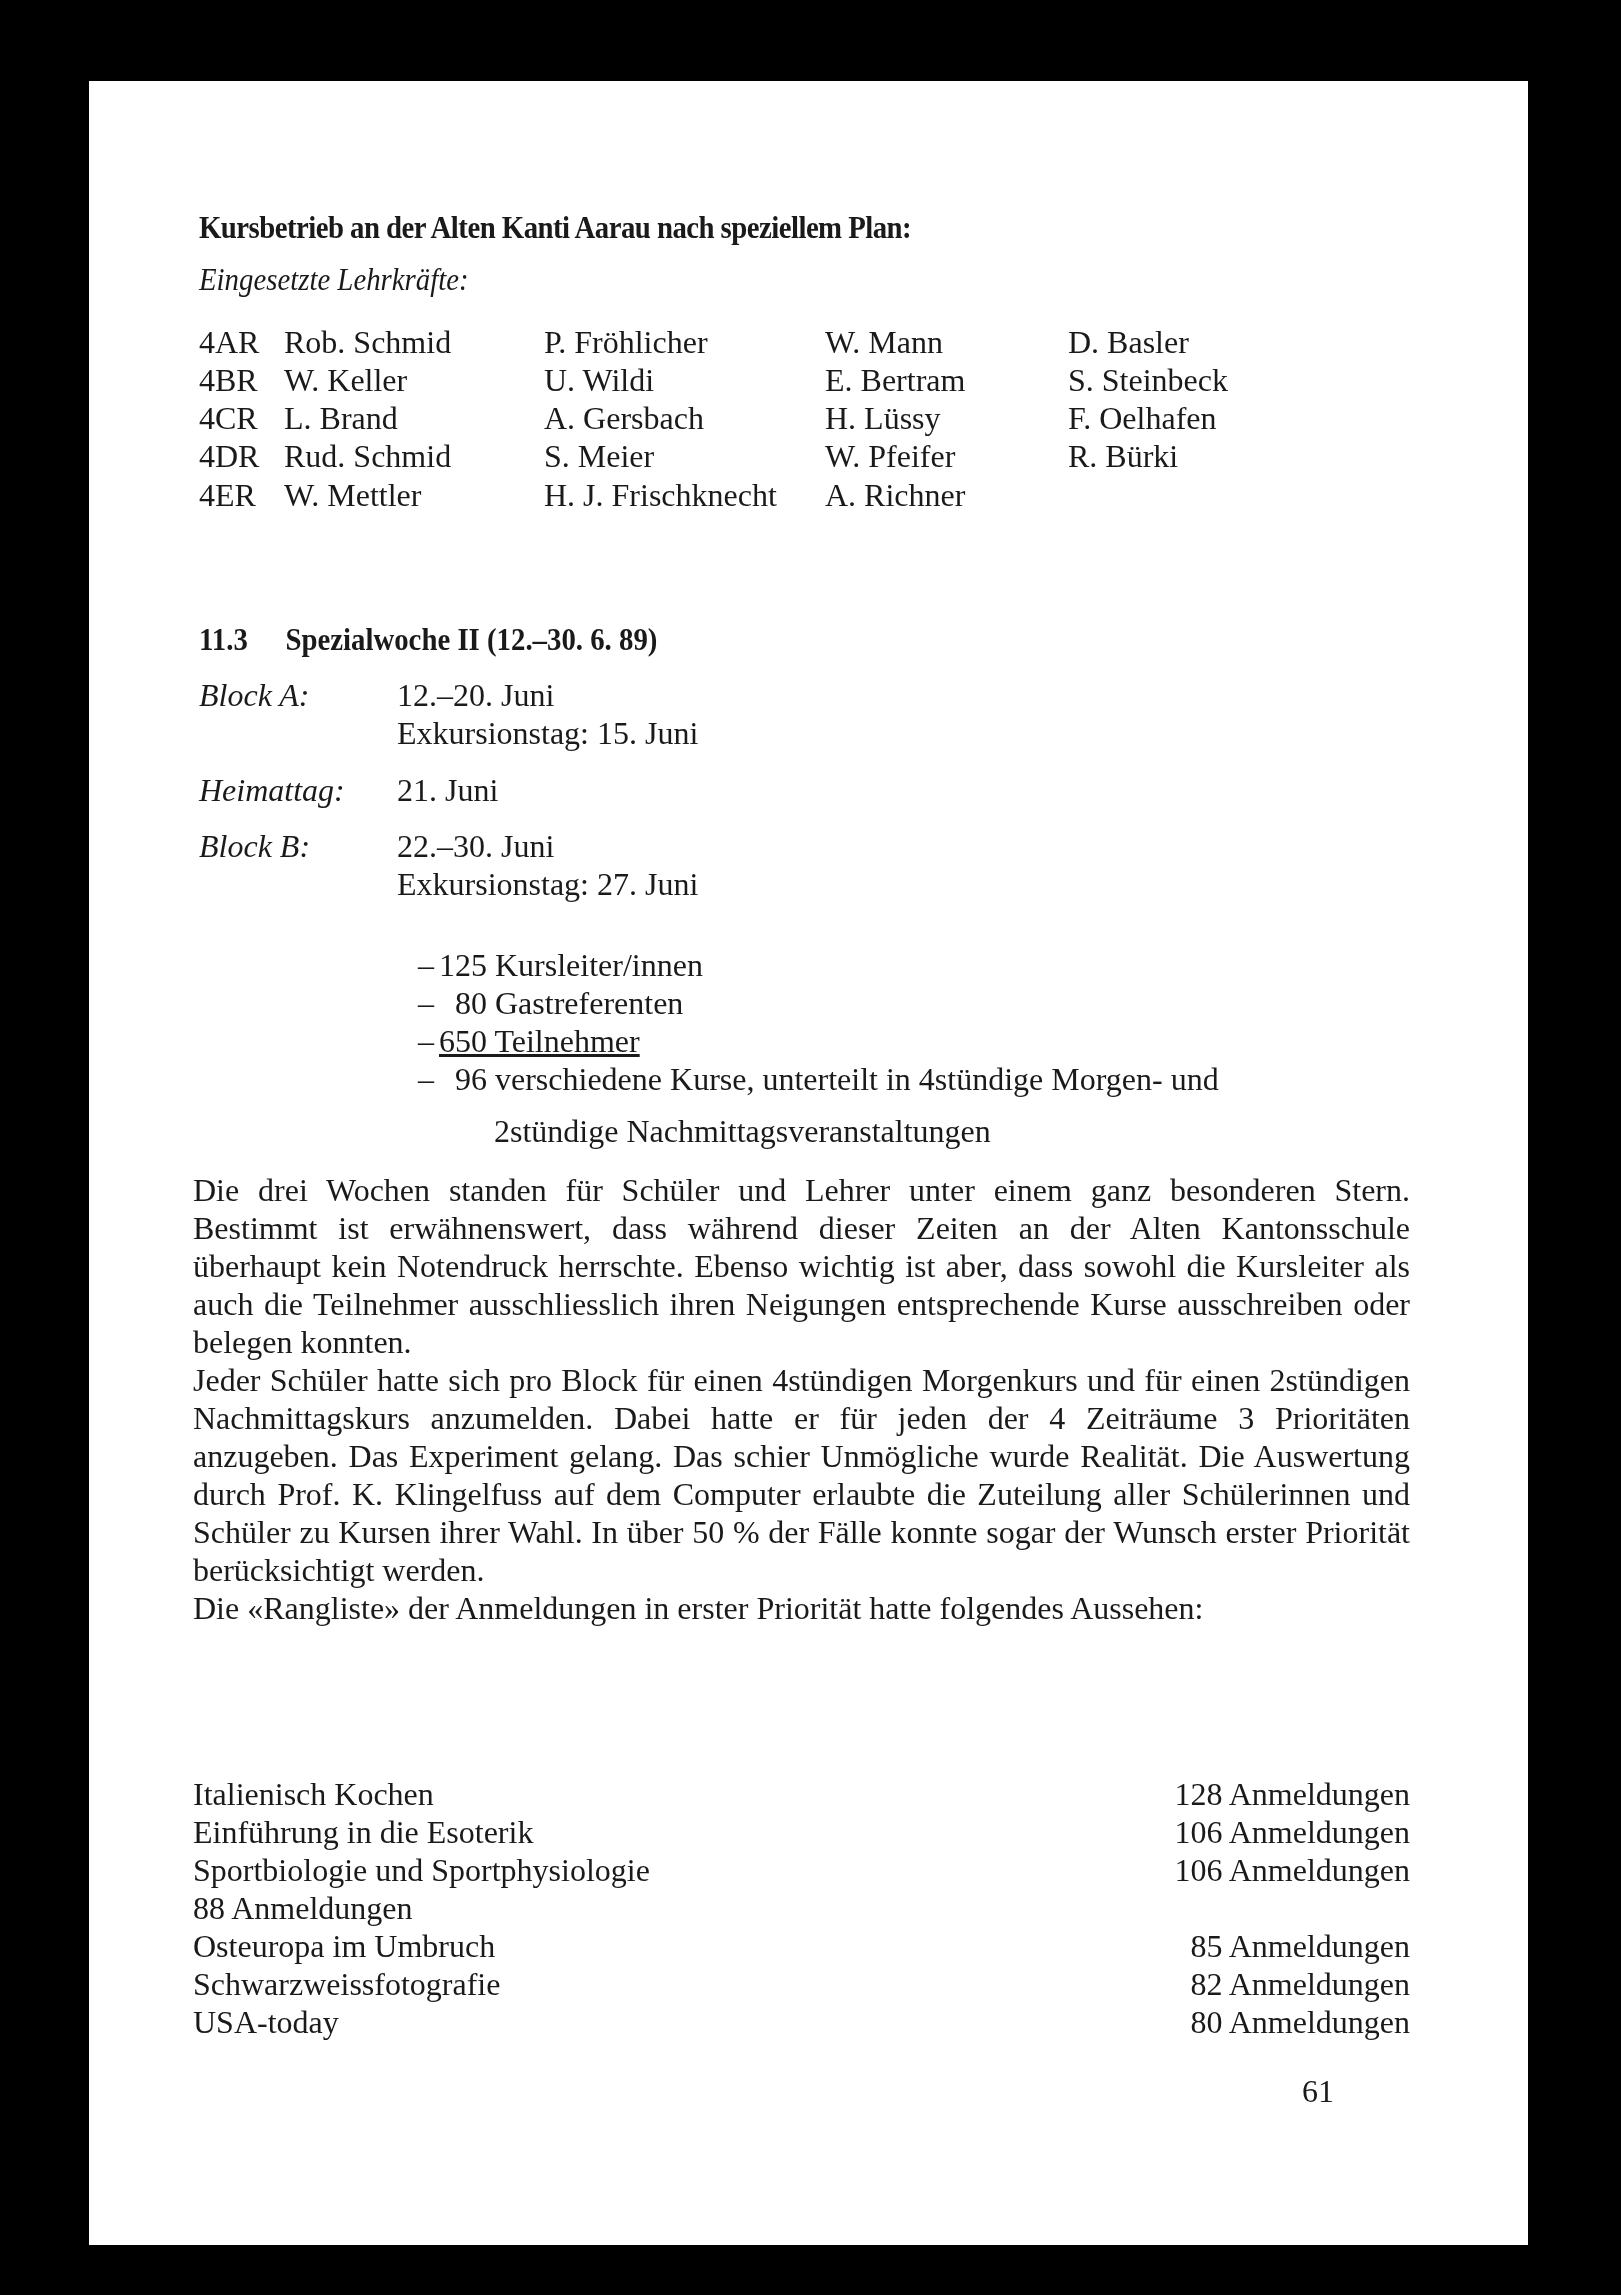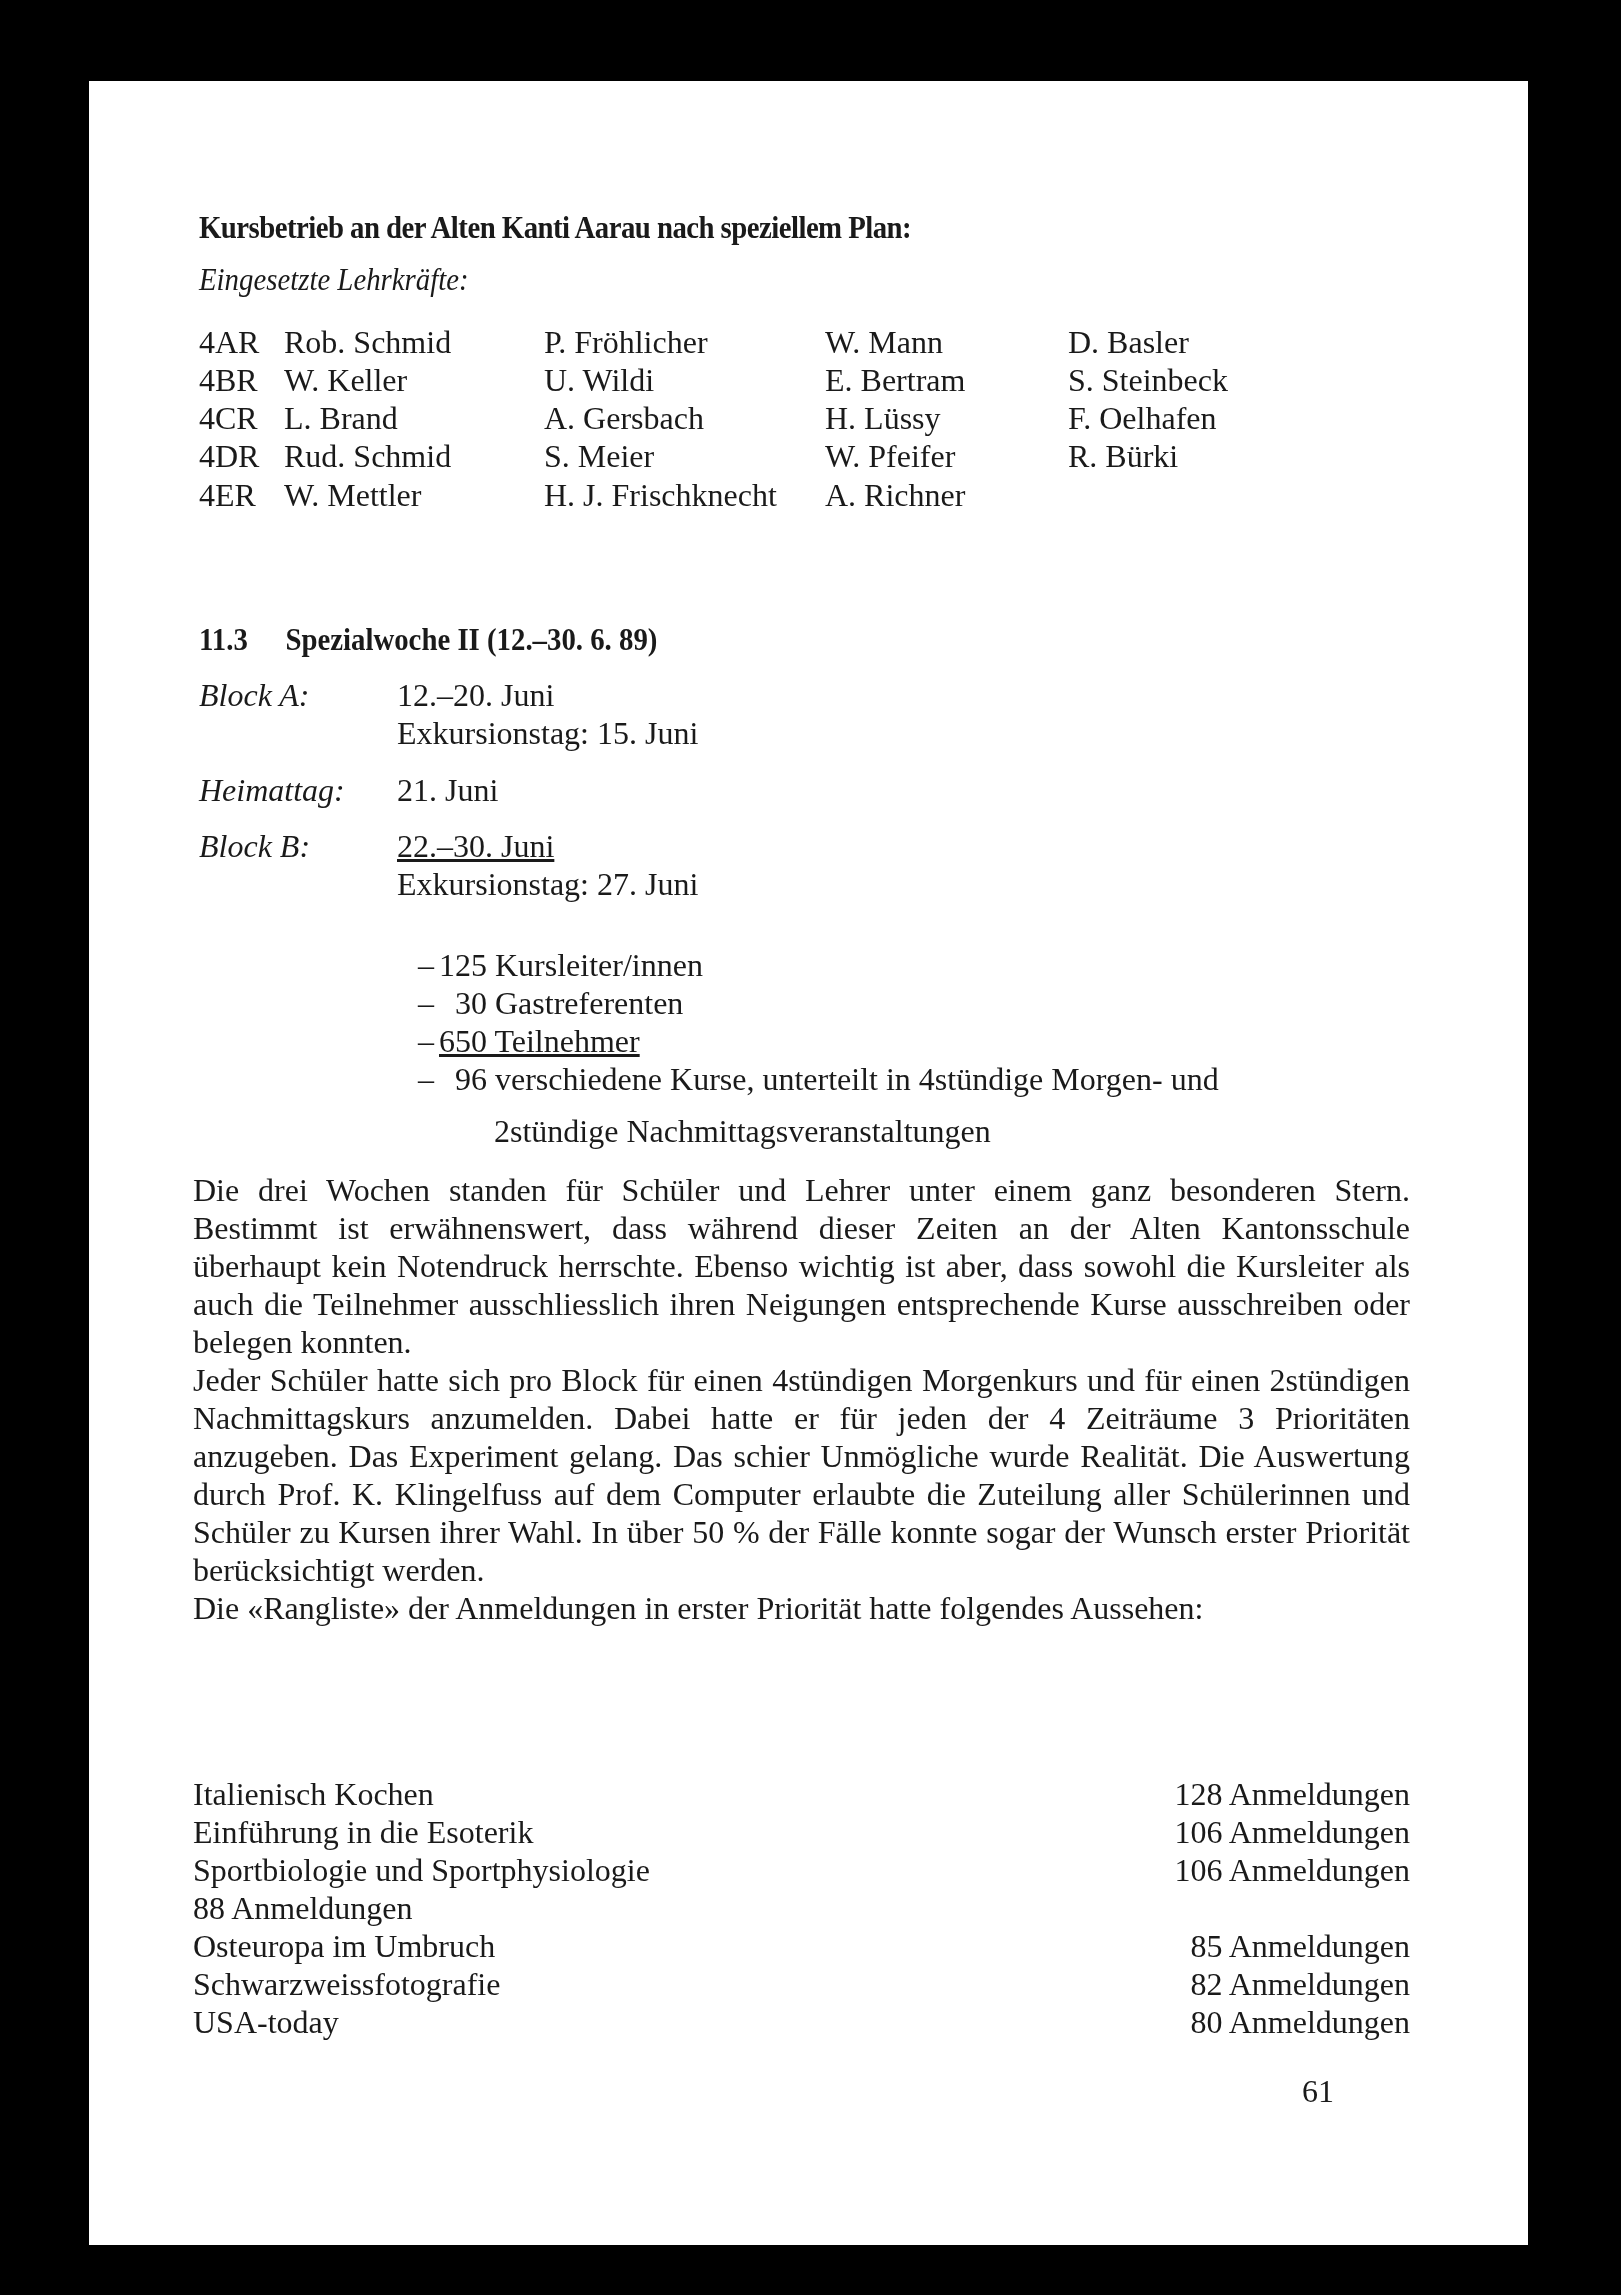--- a/index.html
+++ b/index.html
@@ -117,32 +117,32 @@
 
   <div>
     <div class="sched-label" style="top:596px;">Block A:</div>
     <div class="sched-value" style="top:596px;">12.–20. Juni</div>
     <div class="sched-value" style="top:634px;">Exkursionstag: 15. Juni</div>
 
     <div class="sched-label" style="top:691px;">Heimattag:</div>
     <div class="sched-value" style="top:691px;">21. Juni</div>
 
     <div class="sched-label" style="top:747px;">Block B:</div>
-    <div class="sched-value" style="top:747px;text-decoration:underline;">22.–30. Juni</div>
+    <div class="sched-value" style="top:747px;">22.–30. Juni</div>
     <div class="sched-value" style="top:785px;">Exkursionstag: 27. Juni</div>
   </div>
 
   <div>
     <div class="stat" style="left:329px; top:866px;">
       <span class="dash">–</span>
       <span class="txt" style="left:21px;">125 Kursleiter/innen</span>
     </div>
     <div class="stat" style="left:329px; top:904px;">
       <span class="dash">–</span>
-      <span class="txt" style="left:37px;">30 Gastreferenten</span>
+      <span class="txt" style="left:37px;">80 Gastreferenten</span>
     </div>
     <div class="stat" style="left:329px; top:942px;">
       <span class="dash">–</span>
       <span class="txt" style="left:21px;text-decoration:underline;">650 Teilnehmer</span>
     </div>
     <div class="stat" style="left:329px; top:980px;">
       <span class="dash">–</span>
       <span class="txt" style="left:37px;">96 verschiedene Kurse, unterteilt in 4stündige Morgen- und</span>
       <span class="txt" style="left:76px; top:52px;">2stündige Nachmittagsveranstaltungen</span>
     </div>

